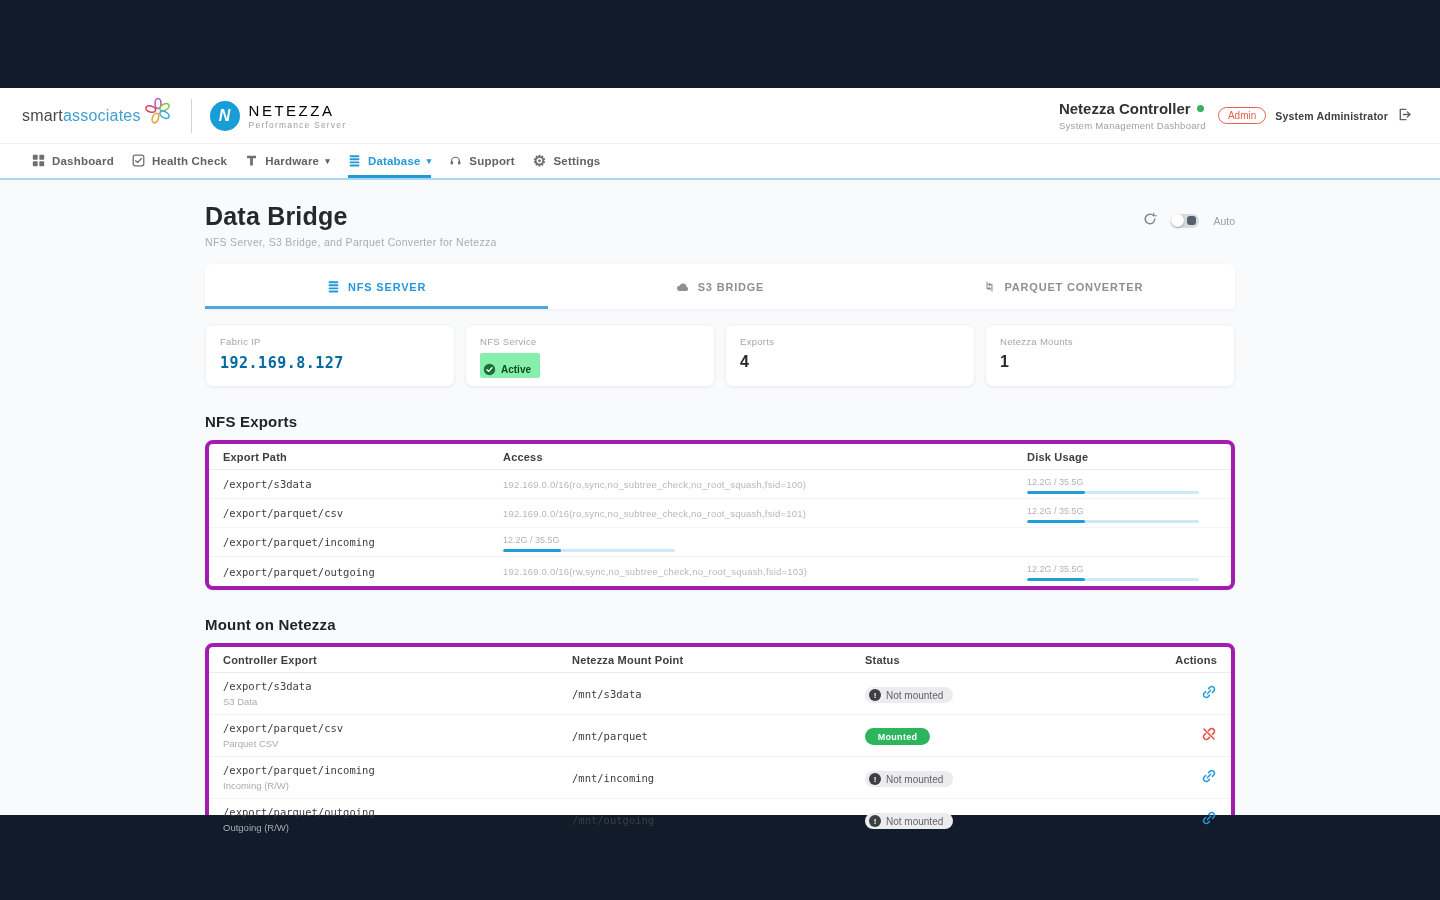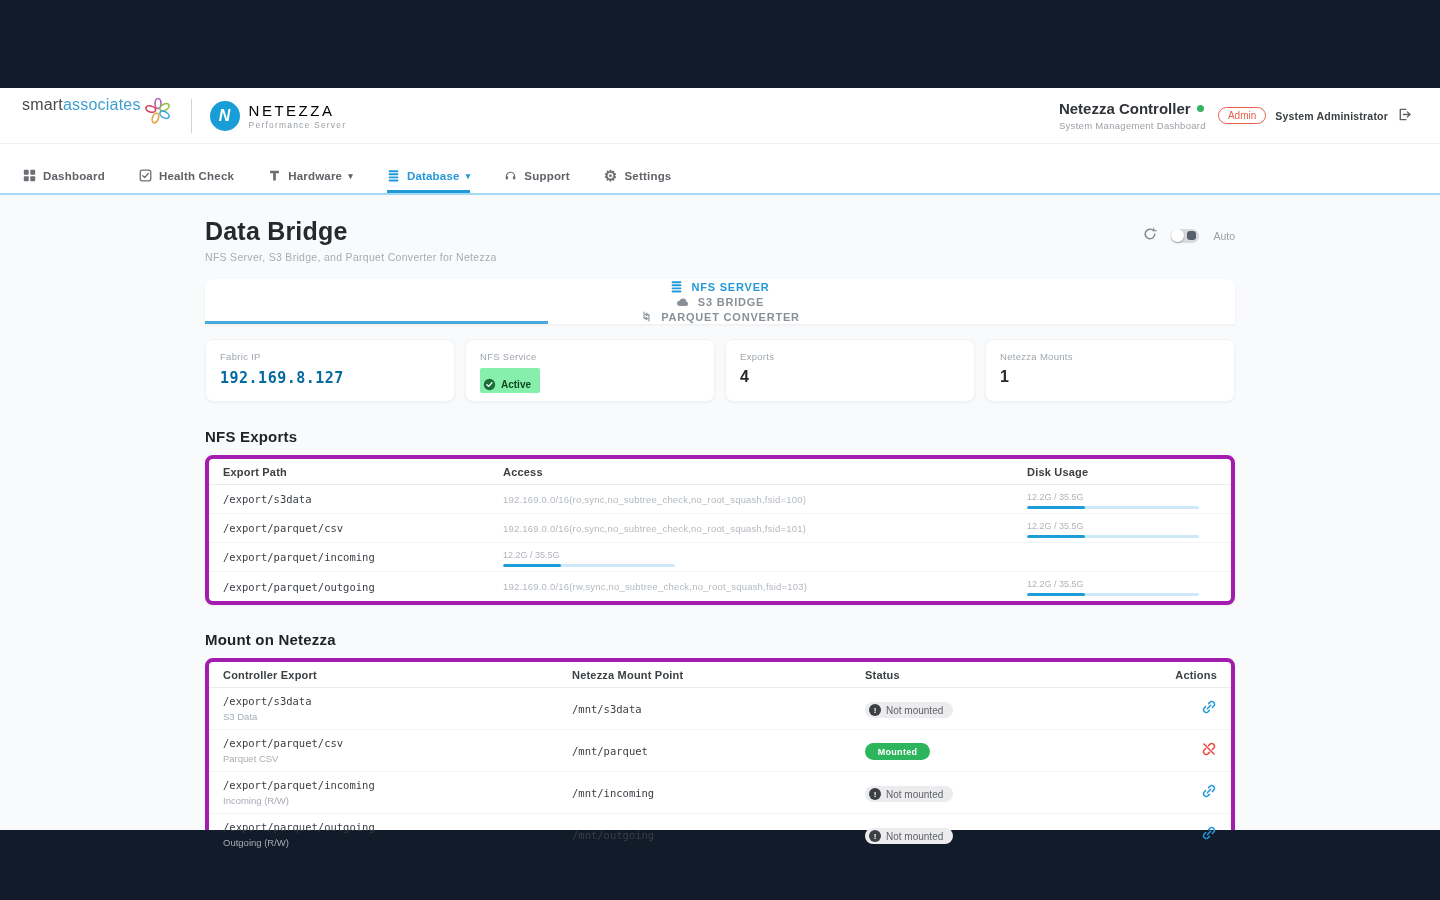--- a/index.html
+++ b/index.html
@@ -4,41 +4,41 @@
 <style>
   * { margin:0; padding:0; box-sizing:border-box; }
   html,body { width:1440px; height:900px; font-family:"Liberation Sans", sans-serif; background:#fff; overflow:hidden; }
   .letterbox { width:100%; background:#121b2a; }
   .letterbox.top { height:88px; }
   .letterbox.bottom { height:85px; }
 
   
   .app-header { height:56px; background:#fff; display:flex; align-items:center; justify-content:space-between; padding:0 28px 0 22px; border-bottom:1px solid #f0f1f2; }
   .brand-group { display:flex; align-items:center; gap:18px; }
-  .sa-logo { display:flex; align-items:flex-start; position:relative; }
+  .sa-logo { display:flex; align-items:center; position:relative; }
   .sa-smart { font-size:16px; color:#4a4a4a; letter-spacing:.2px; }
   .sa-assoc { font-size:16px; color:#3f9fd0; letter-spacing:.2px; }
   .sa-flower { margin-left:2px; margin-bottom:6px; }
   .brand-divider { width:1px; height:34px; background:#cfd4d8; }
   .nz-logo { display:flex; align-items:center; gap:9px; }
   .nz-circle { width:30px; height:30px; border-radius:50%; background:#189dd6; color:#fff; display:flex; align-items:center; justify-content:center; font-weight:bold; font-style:italic; font-size:16px; }
   .nz-name { font-size:15px; font-weight:normal; color:#000000; letter-spacing:2.5px; }
   .nz-sub { font-size:8.5px; color:#9aa0a6; letter-spacing:1.2px; margin-top:1px; }
   .ctrl-group { display:flex; align-items:center; gap:12px; }
   .ctrl-title-wrap { text-align:left; }
   .ctrl-title { font-size:15px; font-weight:bold; color:#2f3337; display:flex; align-items:center; gap:6px; }
   .green-dot { width:7px; height:7px; border-radius:50%; background:#35b45f; display:inline-block; }
   .ctrl-sub { font-size:9.5px; color:#9aa0a6; margin-top:3px; letter-spacing:.3px; }
   .user-group { display:flex; align-items:center; gap:9px; }
   .role-badge { border:1px solid #e8604c; color:#e8604c; font-size:10px; padding:2px 9px; border-radius:10px; }
   .user-name { font-size:10.5px; color:#3c4043; font-weight:bold; letter-spacing:.2px; }
   .logout-btn { background:none; border:none; color:#5f6368; cursor:pointer; display:flex; padding:0; }
 
   
-  .nav-bar { height:36px; background:#fff; display:flex; align-items:stretch; padding-left:23px; border-bottom:2px solid #a5d8f2; gap:34px;margin-top:15px; }
+  .nav-bar { height:36px; background:#fff; display:flex; align-items:stretch; padding-left:32px; border-bottom:2px solid #a5d8f2; gap:18px; }
   .nav-item { display:flex; align-items:center; gap:7px; font-size:11.5px; color:#5f6368; font-weight:bold; letter-spacing:.2px; cursor:pointer; border-bottom:3px solid transparent; padding-top:2px; }
   .nav-item .ni-icon { display:flex; color:#6b7075; }
   .nav-item.active { color:#2499d9; border-bottom:3px solid #2499d9; }
   .nav-item.active .ni-icon { color:#2499d9; }
   .caret { font-size:9px; margin-left:-1px; }
   .gear-glyph { font-size:15px; line-height:1; }
 
   
   .content { height:635px; background:#f8fafb; padding-top:22px; }
   .container { width:1030px; margin:0 auto; }
@@ -46,21 +46,21 @@
   .page-title { font-size:25px; font-weight:bold; color:#26292c; letter-spacing:.2px; }
   .page-sub { font-size:10.5px; color:#a7adb4; margin-top:5px; letter-spacing:.3px; }
   .head-controls { display:flex; align-items:center; gap:14px; margin-top:10px; }
   .refresh-btn { background:none; border:none; color:#7d838a; cursor:pointer; display:flex; padding:0; }
   .toggle { width:28px; height:14px; background:#d8dbde; border-radius:8px; position:relative; cursor:pointer; }
   .toggle .knob { width:13px; height:13px; background:#fff; border-radius:50%; position:absolute; left:0; top:.5px; box-shadow:0 1px 2px rgba(0,0,0,.3); }
   .toggle .mini { width:9px; height:9px; background:#55606c; border-radius:3px; position:absolute; right:3px; top:2.5px; }
   .auto-label { font-size:10.5px; color:#9aa0a6; }
 
   
-  .tab-card { margin-top:16px; background:#fff; border-radius:8px 8px 0 0; box-shadow:0 1px 3px rgba(0,0,0,.06); display:flex; height:45px; position:relative;flex-direction:column; }
+  .tab-card { margin-top:16px; background:#fff; border-radius:8px 8px 0 0; box-shadow:0 1px 3px rgba(0,0,0,.06); display:flex; height:45px; position:relative; }
   .tab { flex:1; display:flex; align-items:center; justify-content:center; gap:8px; font-size:11px; font-weight:bold; letter-spacing:.8px; color:#8a9097; cursor:pointer; }
   .tab.active { color:#2499d9; }
   .tab .tab-icon { display:flex; }
   .tab-underline { position:absolute; bottom:0; left:0; width:33.33%; height:3px; background:#4aa8dc; }
 
   
   .stats-row { display:grid; grid-template-columns:repeat(4,1fr); gap:10px; margin-top:15px; }
   .stat-card { background:#fff; border-radius:8px; box-shadow:0 1px 2px rgba(0,0,0,.05); border:1px solid #f0f2f4; padding:11px 14px; height:63px; }
   .stat-label { font-size:9.5px; color:#a0a6ad; letter-spacing:.3px; }
   .stat-value-mono { font-family:"DejaVu Sans Mono", monospace; font-size:15px; font-weight:bold; color:#0369a1; margin-top:7px; letter-spacing:.5px; }

